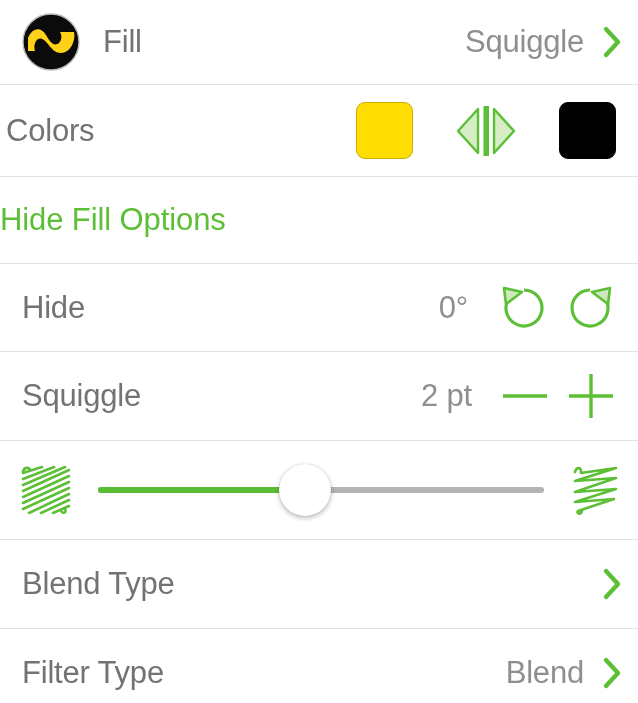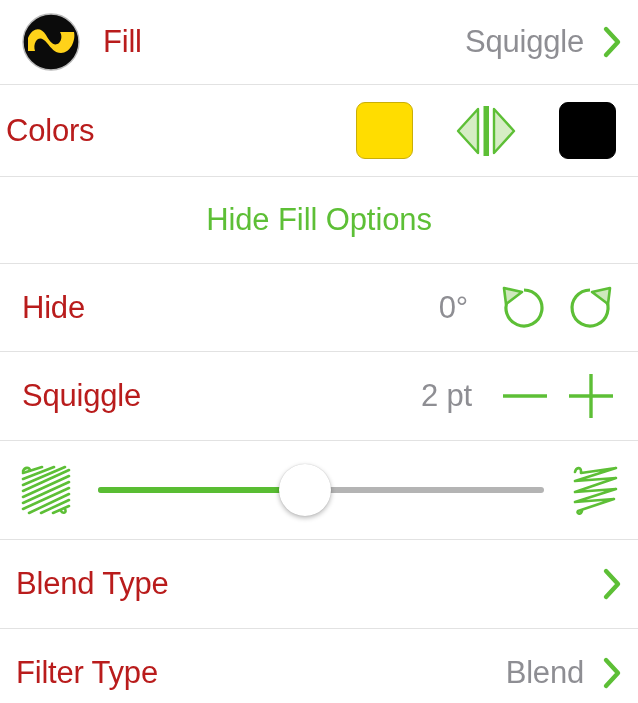--- a/index.html
+++ b/index.html
@@ -42,21 +42,21 @@
   }
   .fill-icon {
     width: 58px;
     height: 58px;
     flex: none;
     position: relative;
   }
   .fill-icon svg { display: block; }
   .row-label {
     font-size: 31px;
-    color: #b91c1c;
+    color: #737373;
     letter-spacing: -0.2px;
     white-space: nowrap;
   }
   .label-fill { margin-left: 23px; }
   .spacer { flex: 1 1 auto; }
   .row-value {
     font-size: 31px;
     color: #8e8e93;
     letter-spacing: -0.2px;
     white-space: nowrap;
@@ -91,21 +91,21 @@
   .swap-icon {
     width: 62px;
     height: 54px;
     flex: none;
     margin: 0 42px;
     display: block;
   }
   
   .row-hide {
     height: 86px;
-    justify-content: center;
+    justify-content: flex-start;
   }
   .hide-link {
     font-size: 31px;
     color: #5dbf36;
     letter-spacing: -0.1px;
   }
   
   .row-angle {
     height: 87px;
     padding: 0 22px 0 22px;
@@ -175,21 +175,21 @@
     transform: translate(-50%, -50%);
     width: 52px;
     height: 52px;
     border-radius: 50%;
     background: #ffffff;
     box-shadow: 0 2px 5px rgba(0,0,0,0.28), 0 0 1px rgba(0,0,0,0.22);
   }
   
   .row-blend, .row-filter {
     height: 88px;
-    padding: 0 16px 0 16px;
+    padding: 0 16px 0 22px;
   }
 </style>
 </head>
 <body>
 
 <div class="panel">
 
   <div class="row row-fill">
     <span class="fill-icon">
       <svg viewBox="0 0 58 58" width="58" height="58" aria-hidden="true">

